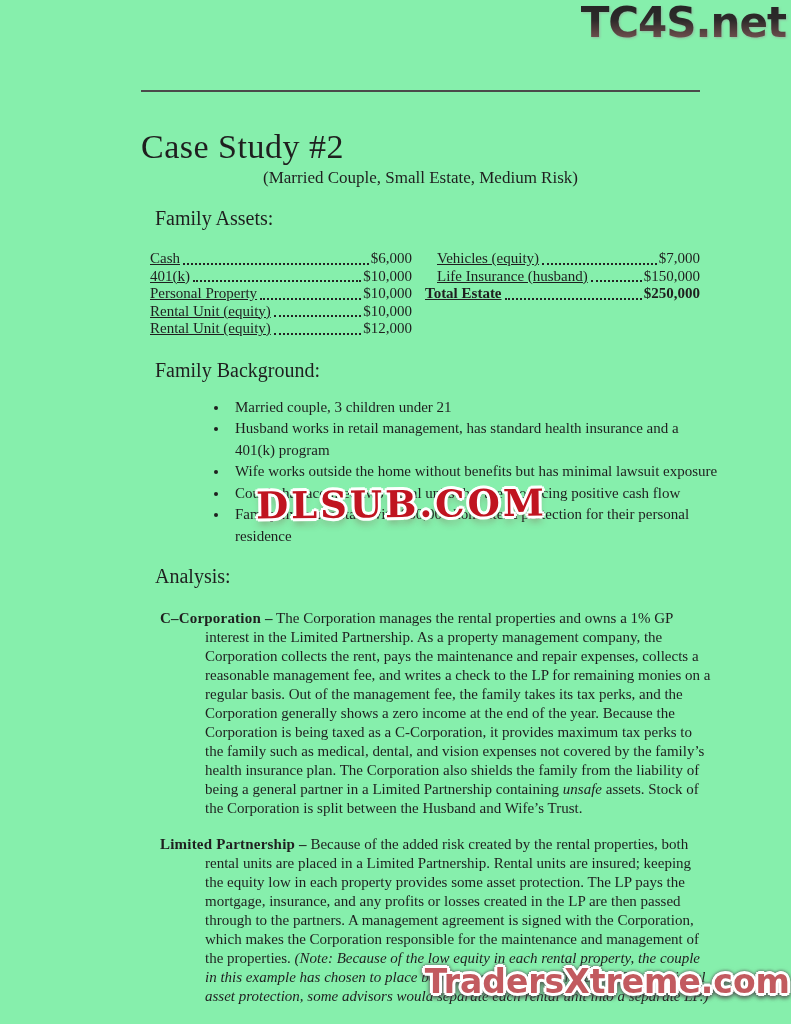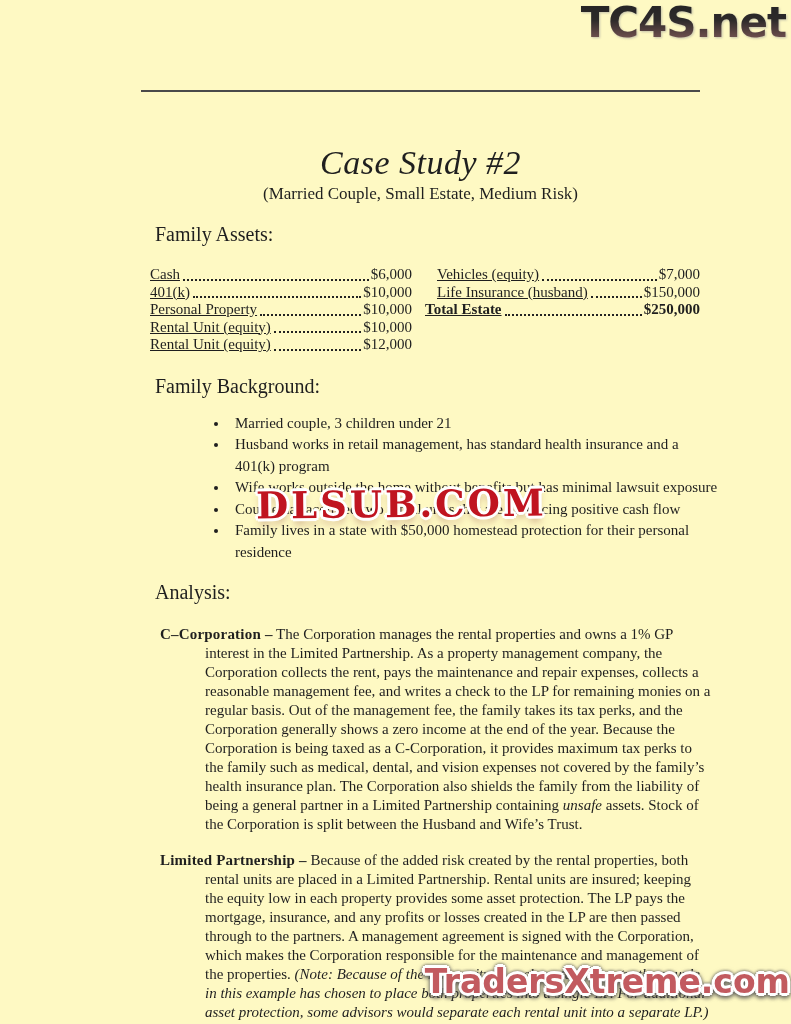--- a/index.html
+++ b/index.html
@@ -1,17 +1,17 @@
 <!DOCTYPE html>
 <html><head>
 <meta charset="utf-8">
 <style>
   html,body{margin:0;padding:0;background:#fff;}
   .page{
-    position:relative;width:791px;height:1024px;background:#fef9c3;overflow:hidden;
+    position:relative;width:791px;height:1024px;background:#86efac;overflow:hidden;
     font-family:"Liberation Serif","DejaVu Serif",serif;color:#1f1f1f;
   }
   
   .wm-tc4s{
     position:absolute;top:-2px;right:5px;
     font-family:"DejaVu Sans","Liberation Sans",sans-serif;font-weight:bold;
     font-size:42px;letter-spacing:-1px;
     background:linear-gradient(180deg,#232323 0%,#2d2a2a 45%,#8f6260 100%);
     -webkit-background-clip:text;background-clip:text;color:transparent;
     filter:drop-shadow(1px 1px 1px rgba(150,150,150,0.55));
@@ -32,22 +32,22 @@
     font-size:33px;line-height:1.1;
     color:#c05burlywood;color:#c25a5f;
     text-shadow:
       -3px 0 0 #fff,3px 0 0 #fff,0 -3px 0 #fff,0 3px 0 #fff,
       -2px -2px 0 #fff,2px 2px 0 #fff,-2px 2px 0 #fff,2px -2px 0 #fff;
     filter:drop-shadow(0 2px 2px rgba(70,70,70,0.8)) drop-shadow(0 -1px 1px rgba(90,90,90,0.5));
   }
   
   .content{margin-left:141px;width:580px;}
   .rule{border:none;border-top:2px solid #4a4a4a;width:559px;margin:90px 0 0 0;}
-  .title{margin:52px 0 0 0;width:559px;text-align:center;
-    font-size:34px;font-weight:normal;font-style:italic;letter-spacing:0.5px;}
+  .title{margin:36px 0 0 0;width:559px;
+    font-size:34px;font-weight:normal;letter-spacing:0.5px;}
   .subtitle{width:559px;text-align:center;font-size:17px;margin-top:2px;}
   h2{font-size:20px;font-weight:normal;margin:14px;}
   .h-assets{margin-top:19px;}
   .h-background{margin-top:21px;}
   .h-analysis{margin-top:18px;}
   
   .assets{display:flex;margin:20px 0 0 9px;width:550px;
     font-size:15px;line-height:17.5px;}
   .assets-col{width:262px;}
   .assets-col.right{width:275px;margin-left:13px;}

